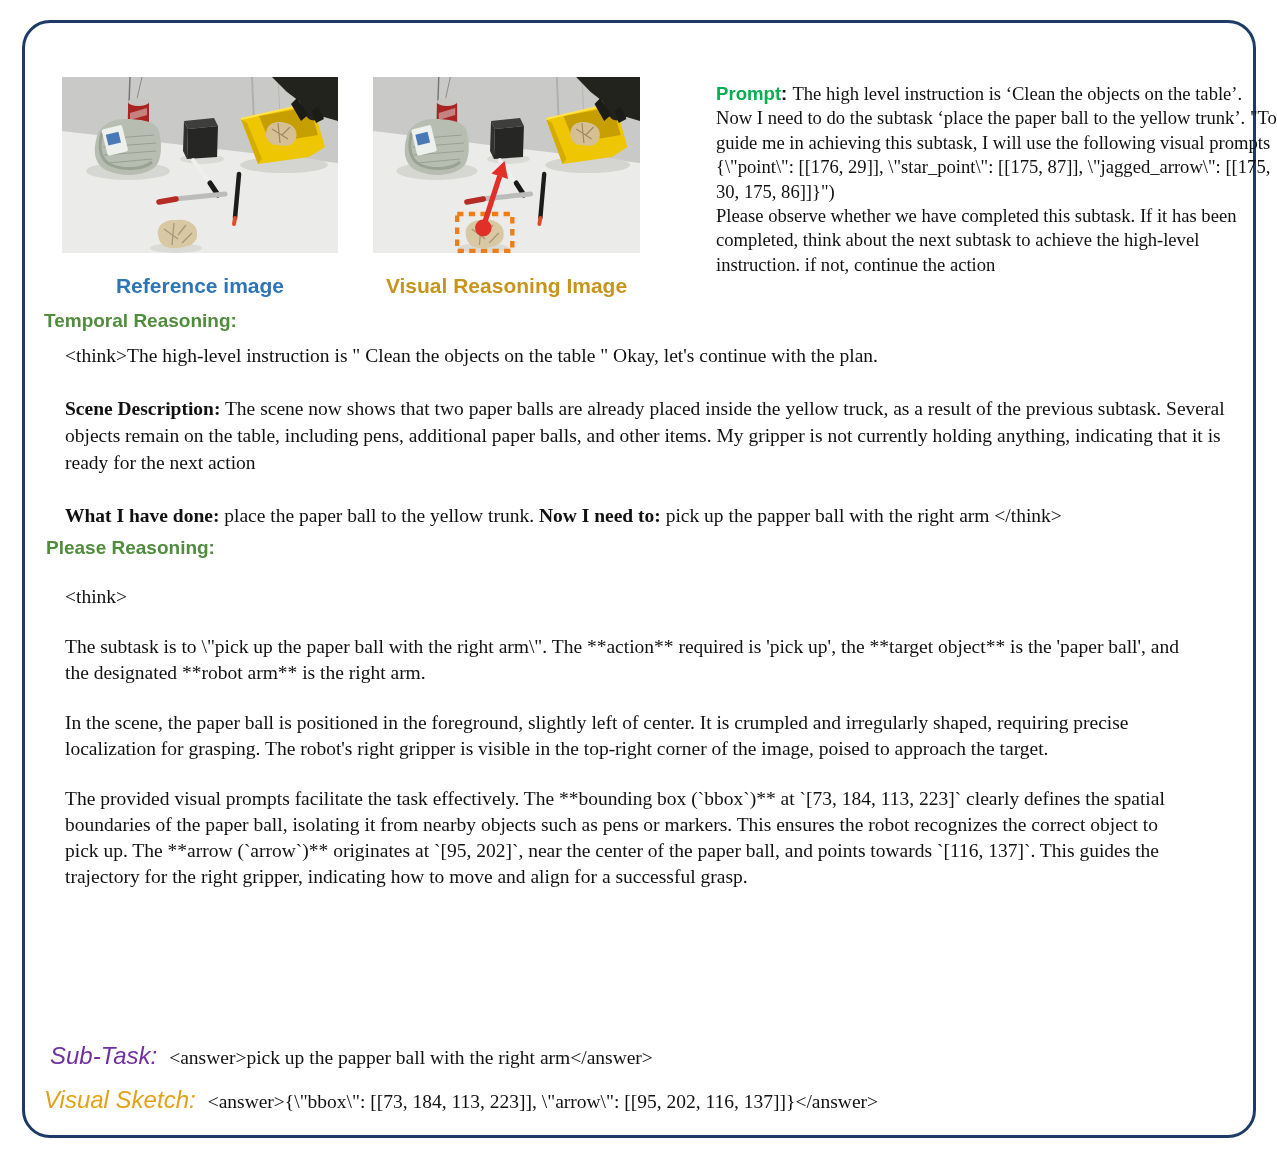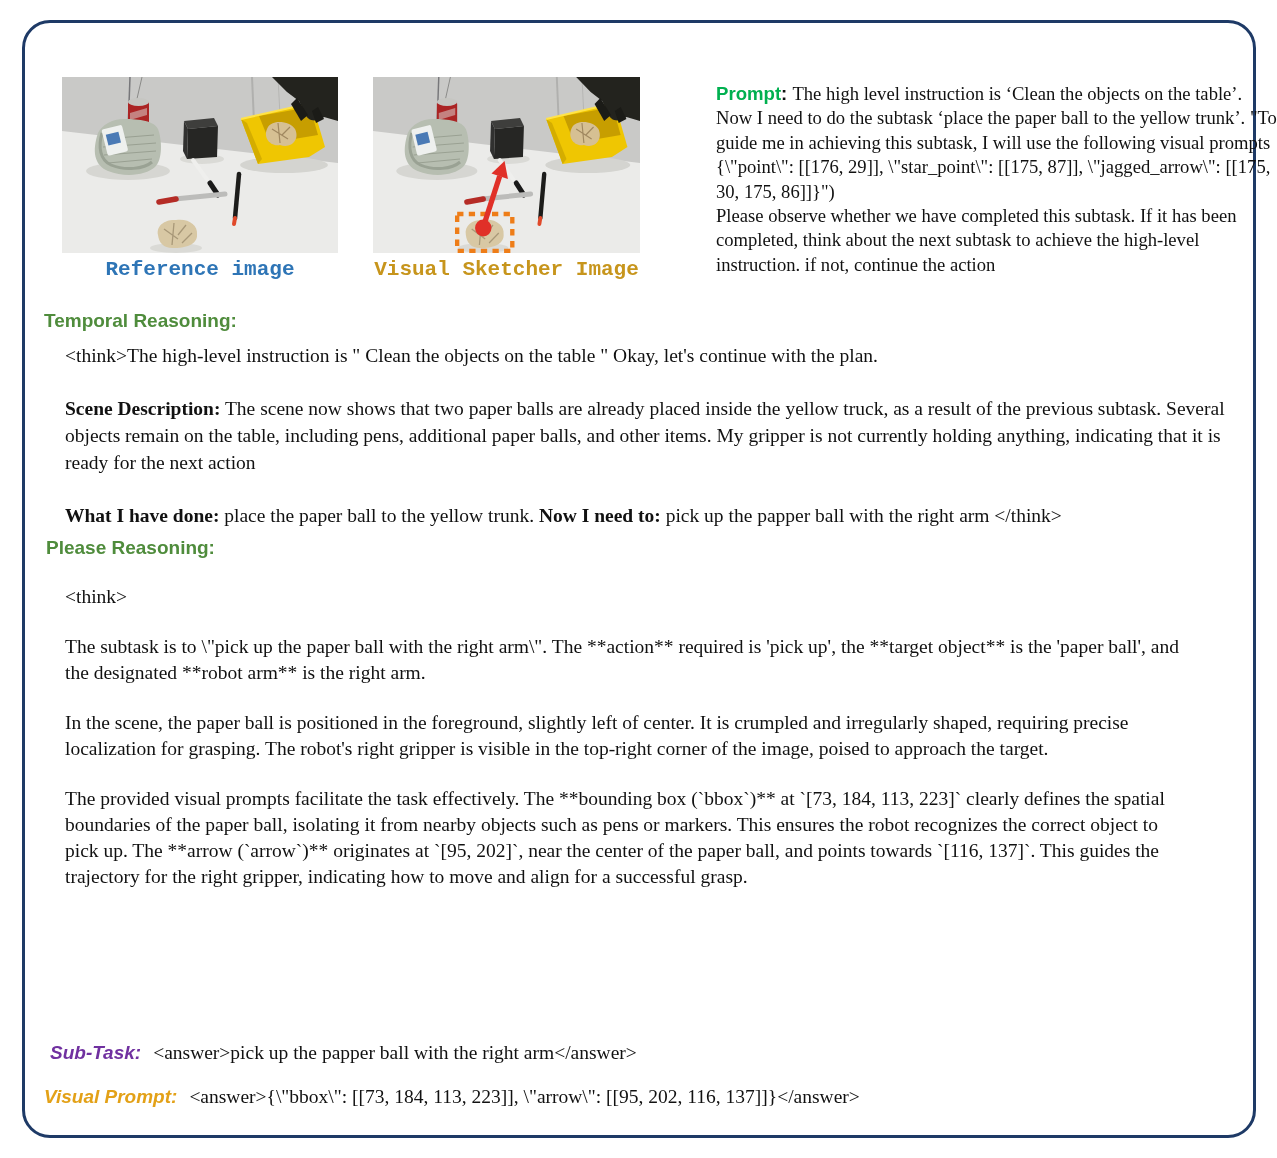--- a/index.html
+++ b/index.html
@@ -8,22 +8,22 @@
     font-family:"Liberation Serif", serif; color:#111; overflow:hidden;
   }
   .frame {
     position:absolute; left:22px; top:20px; width:1228px; height:1112px;
     border:3.5px solid #1e3a66; border-radius:28px; background:#fff;
   }
   .scene-img { position:absolute; top:77px; height:176px; }
   #ref-img { left:62px; width:276px; }
   #sketch-img { left:373px; width:267px; }
   .caption {
-    position:absolute; top:258px; text-align:center;
-    font-family:Liberation Mono, monospace; font-weight:bold; font-size:21px;
+    position:absolute; top:274px; text-align:center;
+    font-family:Liberation Sans, sans-serif; font-weight:bold; font-size:21px;
   }
   #ref-cap { left:62px; width:276px; color:#2e75b6; }
   #sketch-cap { left:373px; width:267px; color:#c7951c; }
 
   .prompt {
     position:absolute; left:716px; top:82px; width:566px;
     font-size:18.6px; line-height:24.4px;
   }
   .prompt-label { font-family:"Liberation Sans", sans-serif; font-weight:bold; color:#00b050; }
   .prompt-colon { font-family:"Liberation Sans", sans-serif; font-weight:bold; color:#111; }
@@ -43,22 +43,22 @@
   #spatial-block p  { margin:0 0 24px 0; }
   .think-block b { font-weight:bold; }
 
   .answer-row {
     position:absolute; display:flex; align-items:baseline; white-space:nowrap;
     font-size:19.5px;
   }
   #subtask-row { left:50px; top:1042px; }
   #sketch-row  { left:44px; top:1086px; }
   .answer-label {
-    font-family:"Liberation Sans", sans-serif; font-weight:bold; font-style:italic;
-    font-size:19px; margin-right:12px;
+    font-family:"Liberation Sans", sans-serif; font-weight:normal; font-style:italic;
+    font-size:24px; margin-right:12px;
   }
   #subtask-row .answer-label { color:#7030a0; }
   #sketch-row  .answer-label { color:#e3a117; }
 </style>
 </head>
 <body>
 
 <div class="frame"></div>
 
 <svg width="0" height="0" style="position:absolute">
@@ -148,21 +148,21 @@
   <use href="#scene-base"></use>
   <rect x="87" y="137" width="57" height="37" fill="none" stroke="#ee7d18" stroke-width="4.5" stroke-dasharray="6.5 5.5"></rect>
   <g>
     <line x1="114" y1="150" x2="131" y2="99" stroke="#e03028" stroke-width="5.5"></line>
     <polygon points="136,84 139.5,102 122.5,96.5" fill="#e03028"></polygon>
     <circle cx="114" cy="151" r="8.5" fill="#e03028"></circle>
   </g>
 </svg>
 
 <div id="ref-cap" class="caption">Reference image</div>
-<div id="sketch-cap" class="caption">Visual Sketcher Image</div>
+<div id="sketch-cap" class="caption">Visual Reasoning Image</div>
 
 <div class="prompt"><span class="prompt-label">Prompt</span><span class="prompt-colon">: </span><span class="prompt-text">The high level instruction is ‘Clean the objects on the table’. Now I need to do the subtask ‘place the paper ball to the yellow trunk’. "To guide me in achieving this subtask, I will use the following visual prompts {\"point\": [[176, 29]], \"star_point\": [[175, 87]], \"jagged_arrow\": [[175, 30, 175, 86]]}")
 Please observe whether we have completed this subtask. If it has been completed, think about the next subtask to achieve the high-level instruction. if not, continue the action</span></div>
 
 <div id="temporal-heading" class="sec-heading">Temporal Reasoning:</div>
 
 <div id="temporal-block" class="think-block">
   <p>&lt;think&gt;The high-level instruction is " Clean the objects on the table " Okay, let's continue with the plan.</p>
   <p><b>Scene Description:</b><span> The scene now shows that two paper balls are already placed inside the yellow truck, as a result of the previous subtask. Several objects remain on the table, including pens, additional paper balls, and other items. My gripper is not currently holding anything, indicating that it is ready for the next action</span></p>
   <p><b>What I have done:</b><span> place the paper ball to the yellow trunk. </span><b>Now I need to:</b><span> pick up the papper ball with the right arm &lt;/think&gt;</span></p>
@@ -176,15 +176,15 @@
   <p>In the scene, the paper ball is positioned in the foreground, slightly left of center. It is crumpled and irregularly shaped, requiring precise localization for grasping. The robot's right gripper is visible in the top-right corner of the image, poised to approach the target.</p>
   <p>The provided visual prompts facilitate the task effectively. The **bounding box (`bbox`)** at `[73, 184, 113, 223]` clearly defines the spatial boundaries of the paper ball, isolating it from nearby objects such as pens or markers. This ensures the robot recognizes the correct object to pick up. The **arrow (`arrow`)** originates at `[95, 202]`, near the center of the paper ball, and points towards `[116, 137]`. This guides the trajectory for the right gripper, indicating how to move and align for a successful grasp.</p>
 </div>
 
 <div id="subtask-row" class="answer-row">
   <span class="answer-label">Sub-Task:</span>
   <span>&lt;answer&gt;pick up the papper ball with the right arm&lt;/answer&gt;</span>
 </div>
 
 <div id="sketch-row" class="answer-row">
-  <span class="answer-label">Visual Prompt:</span>
+  <span class="answer-label">Visual Sketch:</span>
   <span>&lt;answer&gt;{\"bbox\": [[73, 184, 113, 223]], \"arrow\": [[95, 202, 116, 137]]}&lt;/answer&gt;</span>
 </div>
 
 </body></html>

